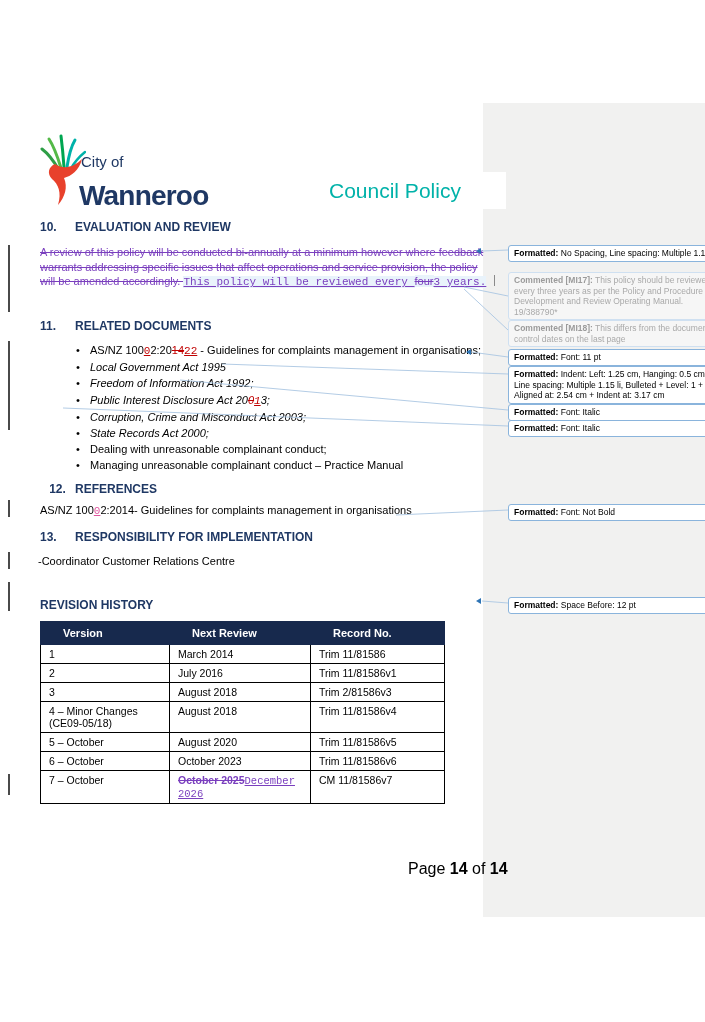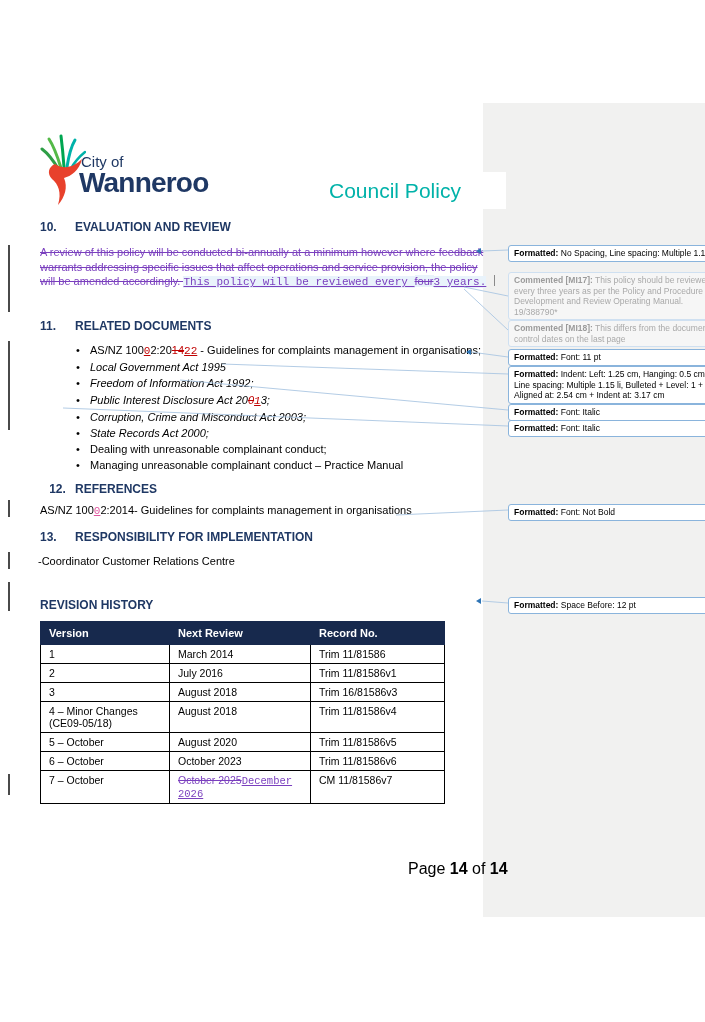--- a/index.html
+++ b/index.html
@@ -9,21 +9,21 @@
   }
   
   .review-pane{position:absolute;left:483px;top:103px;width:222px;height:814px;background:#f1f1f0;}
   .pane-notch{position:absolute;left:483px;top:172px;width:23px;height:37px;background:#ffffff;}
   
   .change-bar{position:absolute;left:8px;width:2px;background:#4a4a4a;}
   
   .logo{position:absolute;left:40px;top:132px;width:180px;height:80px;}
   .logo svg{position:absolute;left:0;top:2px;}
   .logo-cityof{position:absolute;left:41px;top:21px;font-size:15px;color:#1f3864;}
-  .logo-name{position:absolute;left:39px;top:35px;font-size:28px;font-weight:bold;color:#1f3864;letter-spacing:-0.8px;}
+  .logo-name{position:absolute;left:39px;top:48px;font-size:28px;font-weight:bold;color:#1f3864;letter-spacing:-0.8px;}
   
   .doc-title{position:absolute;left:329px;top:179px;font-size:21px;color:#00b2a9;}
   
   .heading{position:absolute;left:40px;font-size:12px;font-weight:bold;color:#1f3864;}
   .heading .num{display:inline-block;width:35px;}
   
   .para{position:absolute;left:40px;top:245px;width:445px;font-size:11px;line-height:14.6px;color:#7a3fbe;}
   .para .line{white-space:nowrap;}
   .del{text-decoration:line-through;}
   .ins{text-decoration:underline;font-family:Liberation Mono, monospace;}
@@ -34,21 +34,21 @@
   
   .bullets{position:absolute;left:75px;top:342px;width:410px;font-size:11px;line-height:16.2px;color:#000;}
   .bullet{position:relative;padding-left:15px;white-space:nowrap;}
   .bullet::before{content:"\2022";position:absolute;left:1px;top:0;}
   .italic{font-style:italic;}
   
   .refline{position:absolute;left:40px;top:504px;font-size:11px;}
   .respline{position:absolute;left:38px;top:555px;font-size:11px;text-align:center;}
   
   .revtable{position:absolute;left:40px;top:621px;border-collapse:collapse;table-layout:fixed;}
-  .revtable th{background:#17294d;border:1px solid #17294d;color:#fff;font-size:11px;text-align:left;padding:5px 8px;}
+  .revtable th{background:#17294d;border:1px solid #17294d;color:#fff;font-size:11px;text-align:left;padding:5px 22px;}
   .revtable td{border:1px solid #000;font-size:10.5px;padding:3px 8px;vertical-align:top;}
   .col-v{width:129px;} .col-n{width:141px;} .col-r{width:134px;}
   
   .footer{position:absolute;left:408px;top:860px;font-size:16px;color:#000;}
   
   .callout{position:absolute;left:508px;width:216px;border-radius:3px;padding:2px 5px;font-size:8.5px;line-height:10.6px;box-sizing:border-box;}
   .callout.formatted{background:#ffffff;border:1px solid #8ab4dc;color:#000;}
   .callout.comment{background:#f6f6f6;border:1px solid #cfe0f1;color:#a9a9a9;}
   .callout b{font-weight:bold;}
   .callout.comment b{color:#9b9b9b;}
@@ -148,40 +148,40 @@
         <td>Trim 11/81586</td>
       </tr>
   <tr>
         <td>2</td>
         <td>July 2016</td>
         <td>Trim 11/81586v1</td>
       </tr>
   <tr>
         <td>3</td>
         <td>August 2018</td>
-        <td>Trim 16/81586v3</td>
+        <td>Trim 2/81586v3</td>
       </tr>
   <tr>
         <td>4 – Minor Changes (CE09-05/18)</td>
         <td>August 2018</td>
         <td>Trim 11/81586v4</td>
       </tr>
   <tr>
         <td>5 – October</td>
         <td>August 2020</td>
         <td>Trim 11/81586v5</td>
       </tr>
   <tr>
         <td>6 – October</td>
         <td>October 2023</td>
         <td>Trim 11/81586v6</td>
       </tr>
   <tr>
     <td>7 – October</td>
-    <td><span class="del" style="color:#7a3fbe;">October 2025</span><span class="ins" style="color:#7a3fbe;">December 2026</span></td>
+    <td><span class="del" style="color:#7a3fbe;font-weight:bold;">October 2025</span><span class="ins" style="color:#7a3fbe;">December 2026</span></td>
     <td>CM 11/81586v7</td>
   </tr>
 </tbody>
   </table>
 
 <div class="footer">
   <span>Page </span><b>14</b><span> of </span><b>14</b>
 </div>
 
 <svg class="connectors" width="705" height="1022">

